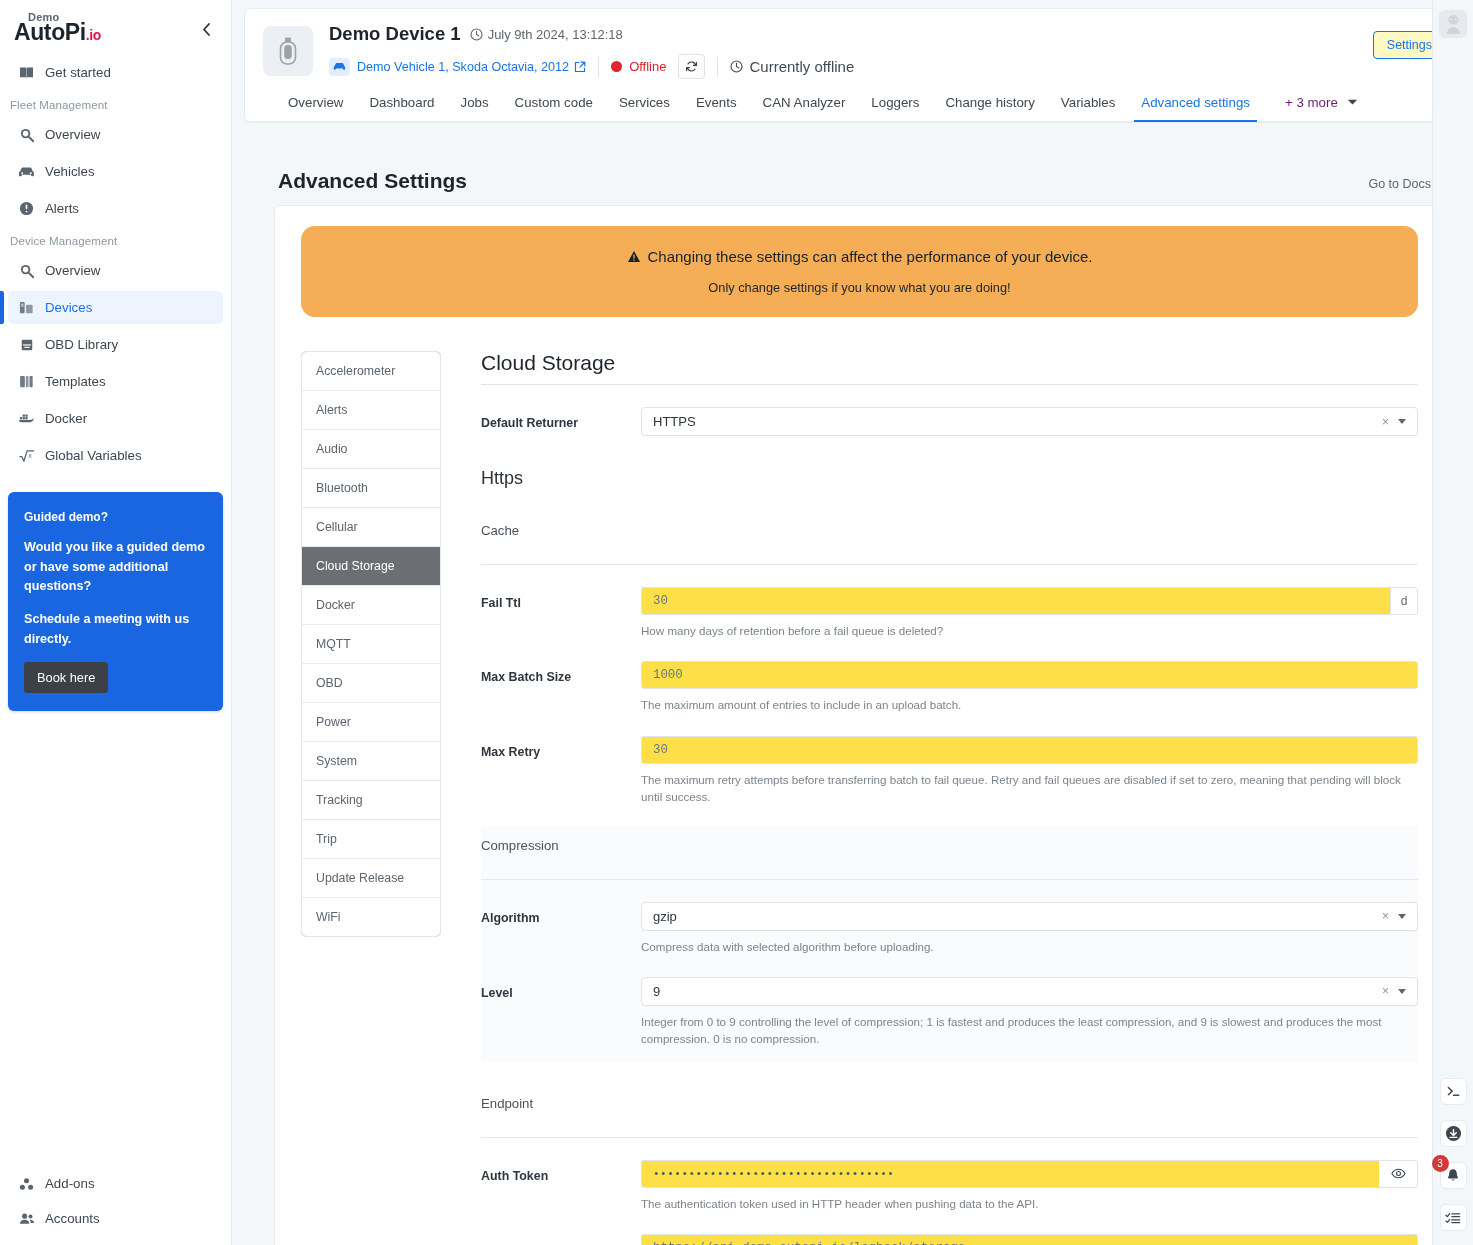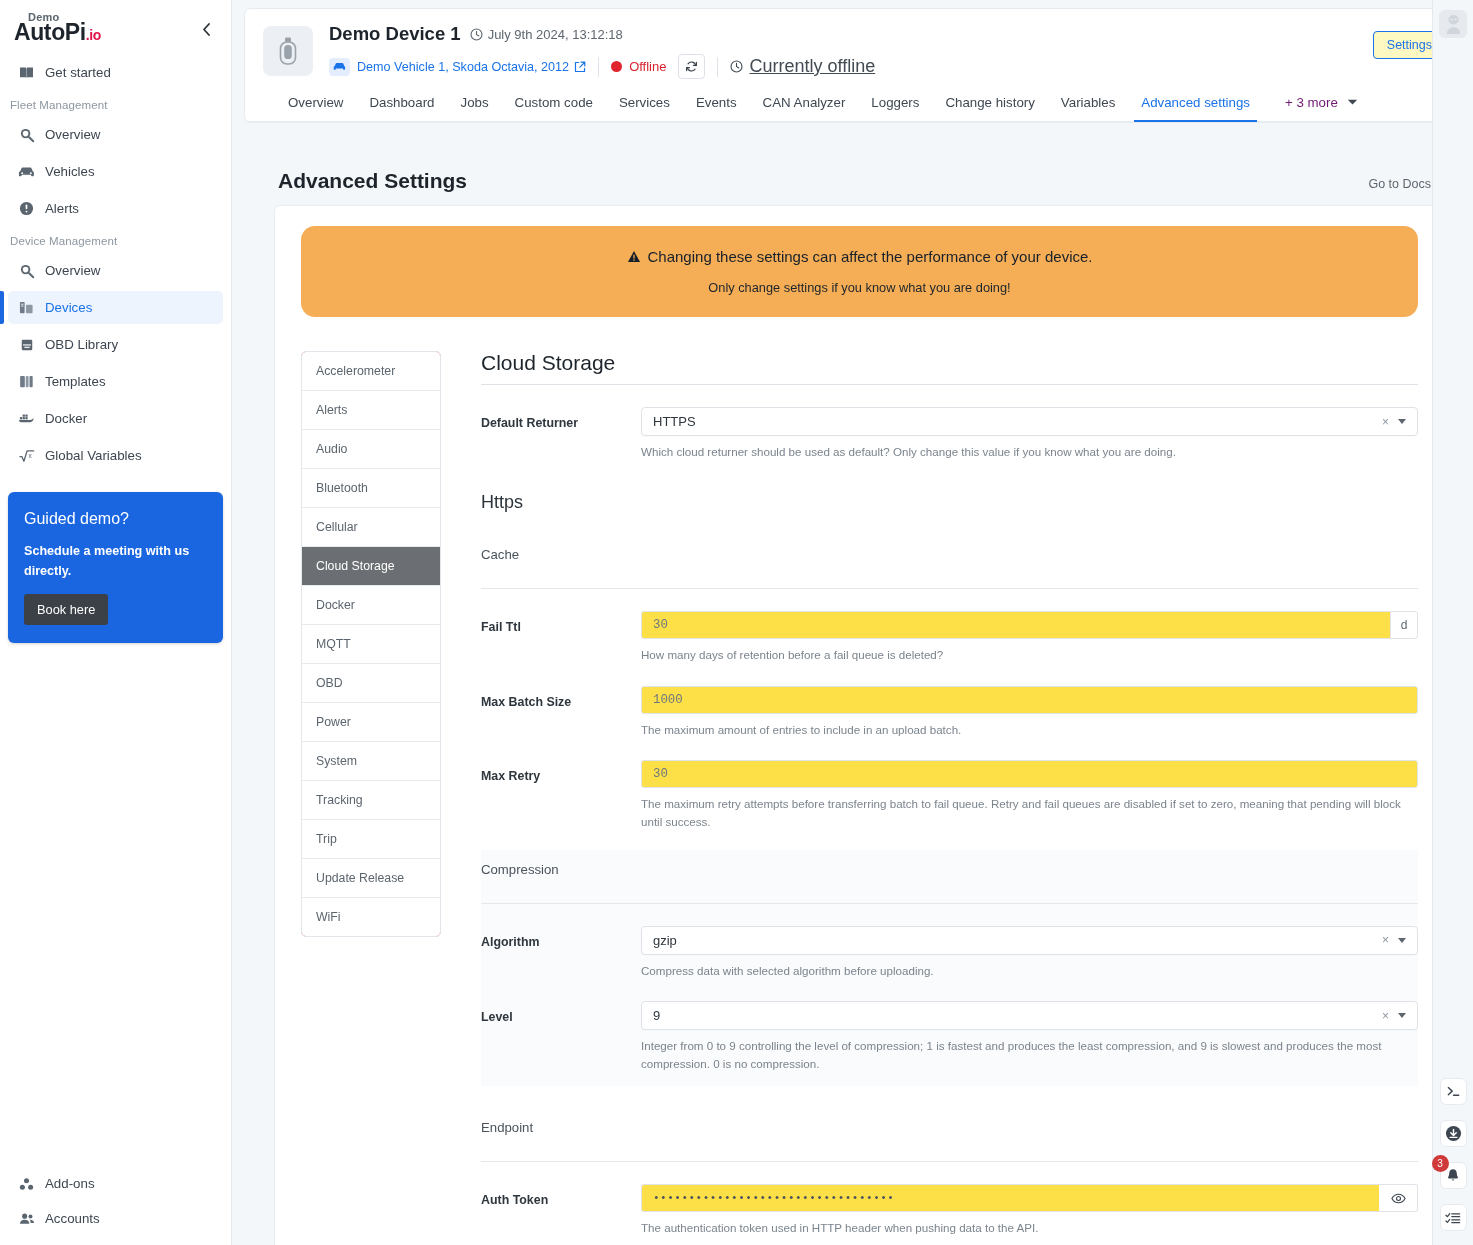--- a/index.html
+++ b/index.html
@@ -50,21 +50,21 @@
   }
   .nav-icon { width: 17px; height: 17px; display: inline-flex; align-items: center; justify-content: center; color: #5b6570; flex: 0 0 17px; }
   .nav-item.active .nav-icon { color: #4f77b5; }
 
   
   .promo {
     margin: 18px 8px 0 8px; background: #1a66e0; color: #fff;
     border-radius: 6px; padding: 18px 16px 18px 16px;
     box-shadow: 0 1px 3px rgba(0,0,0,.18);
   }
-  .promo h3 { margin: 0 0 14px 0; font-size: 16px; font-weight: normal; }
+  .promo h3 { margin: 0 0 14px 0; font-size: 12px; font-weight: bold; }
   .promo p { margin: 0 0 13px 0; font-size: 12.6px; font-weight: bold; line-height: 1.56; }
   .promo .book-btn {
     display: inline-block; background: #3b4146; color: #fff;
     border: none; border-radius: 3px; padding: 8px 13px;
     font-size: 12.8px; cursor: pointer; font-family: inherit;
   }
   .sidebar-bottom { margin-top: auto; padding-bottom: 8px; }
 
   
   .main {
@@ -94,21 +94,21 @@
   }
   .vehicle-link { font-size: 12.6px; color: #1a73e8; cursor: pointer; display: flex; align-items: center; gap: 5px; }
   .vsep { width: 1px; height: 20px; background: #dfe4ea; }
   .status-chip { display: flex; align-items: center; gap: 7px; font-size: 13px; color: #d8232f; }
   .status-dot { width: 11px; height: 11px; border-radius: 50%; background: #e0252f; }
   .refresh-btn {
     width: 27px; height: 25px; border: 1px solid #dde2e8; background: #fff;
     border-radius: 4px; display: flex; align-items: center; justify-content: center;
     cursor: pointer; color: #3d4650;
   }
-  .offline-note { display: flex; align-items: center; gap: 6px; font-size: 18px; color: #424b54; text-decoration: underline; }
+  .offline-note { display: flex; align-items: center; gap: 6px; font-size: 15px; color: #424b54; }
   .settings-btn {
     position: absolute; right: 18px; top: 22px;
     border: 1px solid #1a73e8; color: #1a73e8; background: #fef9c3;
     border-radius: 4px; padding: 6px 13px; font-size: 12.5px; cursor: pointer;
     font-family: inherit;
   }
 
   .tabs {
     display: flex; align-items: center; gap: 0;
     padding: 10px 18px 0 30px; border-bottom: 1px solid #e9edf1;
@@ -345,20 +345,21 @@
         <svg width="16" height="14" viewBox="0 0 17 14">
             <path d="M1 7.6l2 0 2.2 5L8.6 1.6h7" stroke="#5b6570" stroke-width="1.4" fill="none" stroke-linecap="round" stroke-linejoin="round"></path>
             <text x="10" y="9.6" font-size="7" fill="#5b6570" font-family="sans-serif">x</text>
           </svg>
       </span>
       <span>Global Variables</span>
     </div>
 
     <div class="promo">
       <h3>Guided demo?</h3>
+      <p>Would you like a guided demo or have some additional questions?</p>
       <p>Schedule a meeting with us directly.</p>
       <button class="book-btn">Book here</button>
     </div>
 
     <div class="sidebar-bottom">
       <div class="nav-item">
         <span class="nav-icon">
           <svg width="15" height="14" viewBox="0 0 16 15">
               <circle cx="8" cy="4" r="2.7" fill="#5b6570"></circle>
               <circle cx="3.6" cy="11" r="2.7" fill="#5b6570"></circle>
@@ -506,21 +507,20 @@
           <div class="form-title">Cloud Storage</div>
 
           <div class="frow">
             <div class="flabel">Default Returner</div>
             <div class="fbody">
               <div class="select-wrap">
                 <span class="select-val">HTTPS</span>
                 <span class="sel-x">×</span>
                 <span class="sel-caret"></span>
               </div>
-              <div class="fhelp">Which cloud returner should be used as default? Only change this value if you know what you are doing.</div>
             </div>
           </div>
 
           <div class="sec-sub">Https</div>
 
           <div class="group-head">Cache</div>
 
           <div class="frow">
             <div class="flabel">Fail Ttl</div>
             <div class="fbody">

